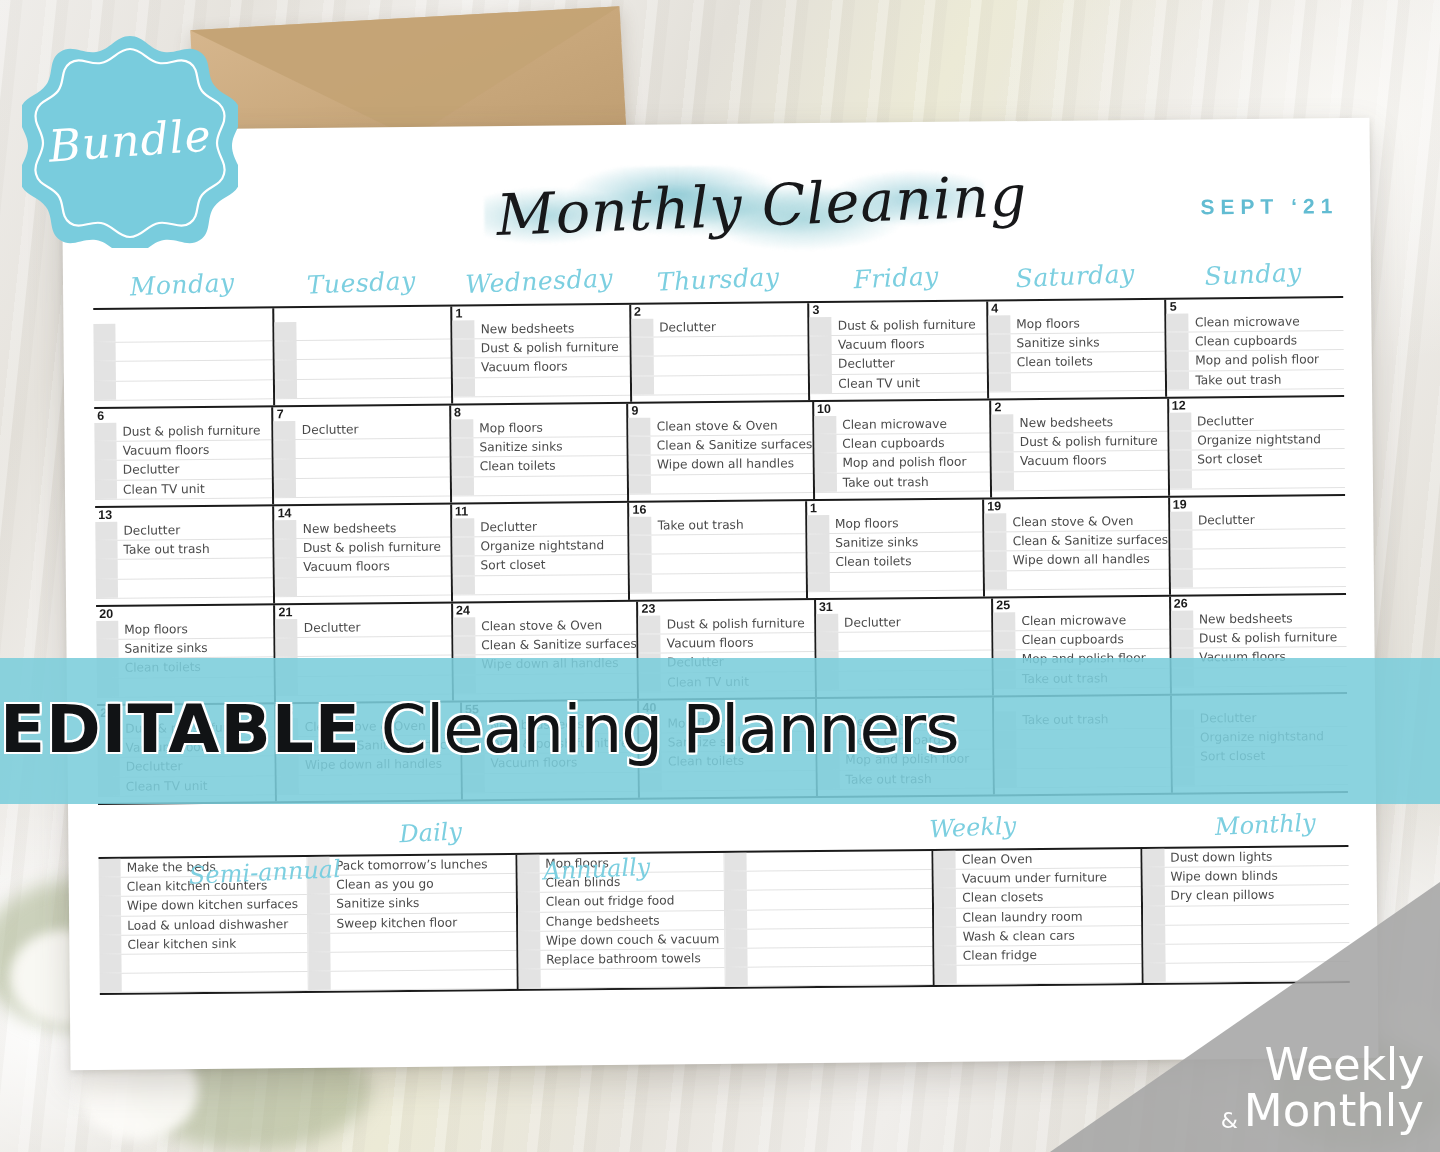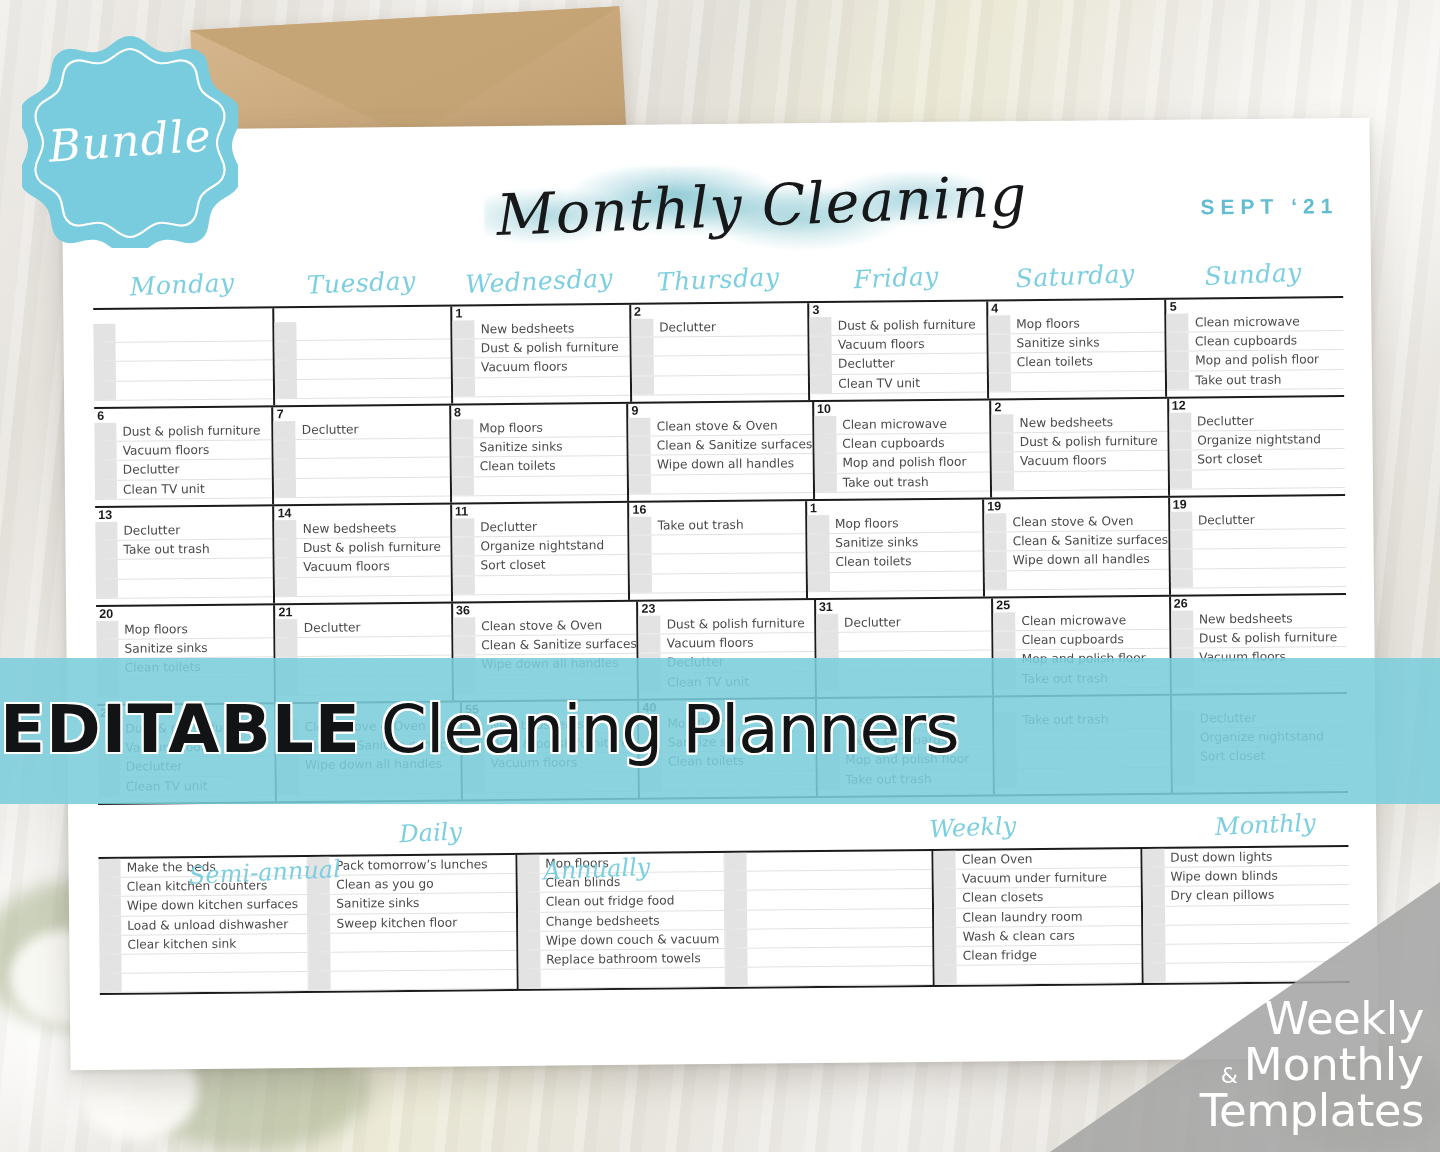--- a/index.html
+++ b/index.html
@@ -718,21 +718,21 @@
                 <span class="taskbox"></span>
                 <span class="tasktext"></span>
               </div>
               <div class="taskrow">
                 <span class="taskbox"></span>
                 <span class="tasktext"></span>
               </div>
             </div>
           </div>
           <div class="daycell">
-            <div class="daynum">36</div>
+            <div class="daynum">24</div>
             <div class="tasklist">
               <div class="taskrow">
                 <span class="taskbox"></span>
                 <span class="tasktext">Clean stove &amp; Oven</span>
               </div>
               <div class="taskrow">
                 <span class="taskbox"></span>
                 <span class="tasktext">Clean &amp; Sanitize surfaces</span>
               </div>
               <div class="taskrow">
@@ -1195,14 +1195,13 @@
          c-10 -7 -5 -19 -12 -28 c-7 -9 -19 -9 -22 -21 c-3 -12 7 -19 7 -31 c0 -12 -10 -19 -7 -31
          c3 -12 15 -12 22 -21 c7 -9 2 -21 12 -28 c10 -7 19 2 31 0 c12 -2 17 -14 29 -14 z"></path>
   </svg>
   <div id="bundle-text">Bundle</div>
 </div>
 
 <div id="corner-tri"></div>
 <div id="corner-label">
   <span class="big">Weekly</span>
   <span class="amp">&amp;</span><span class="mid">Monthly</span>
-  <span class="big">Templates</span>
 </div>
 
 </body></html>

